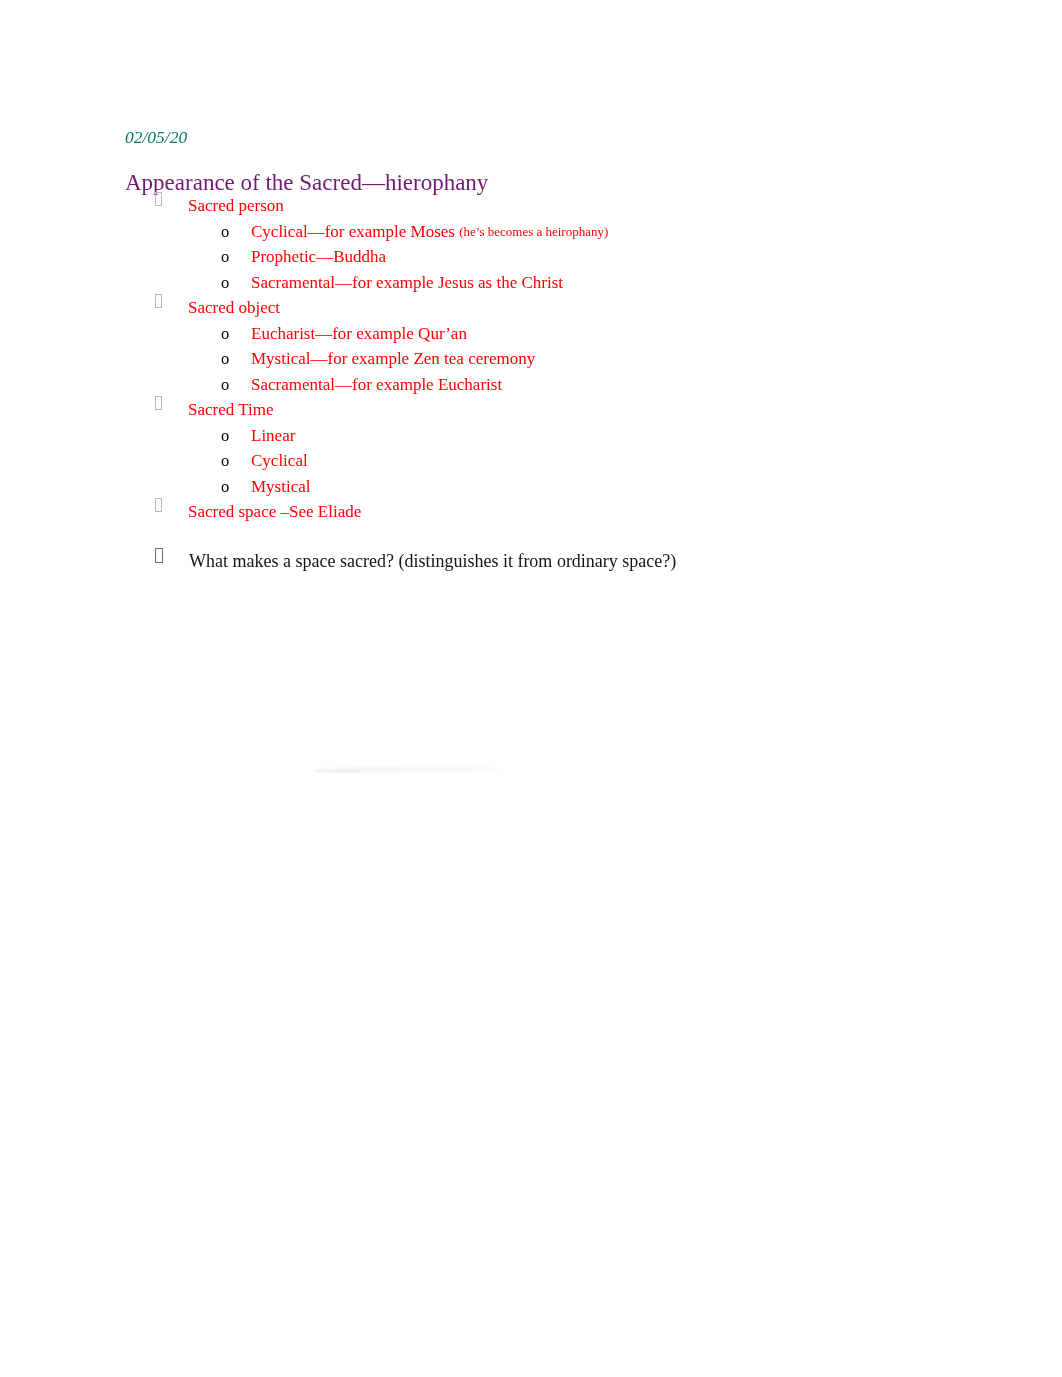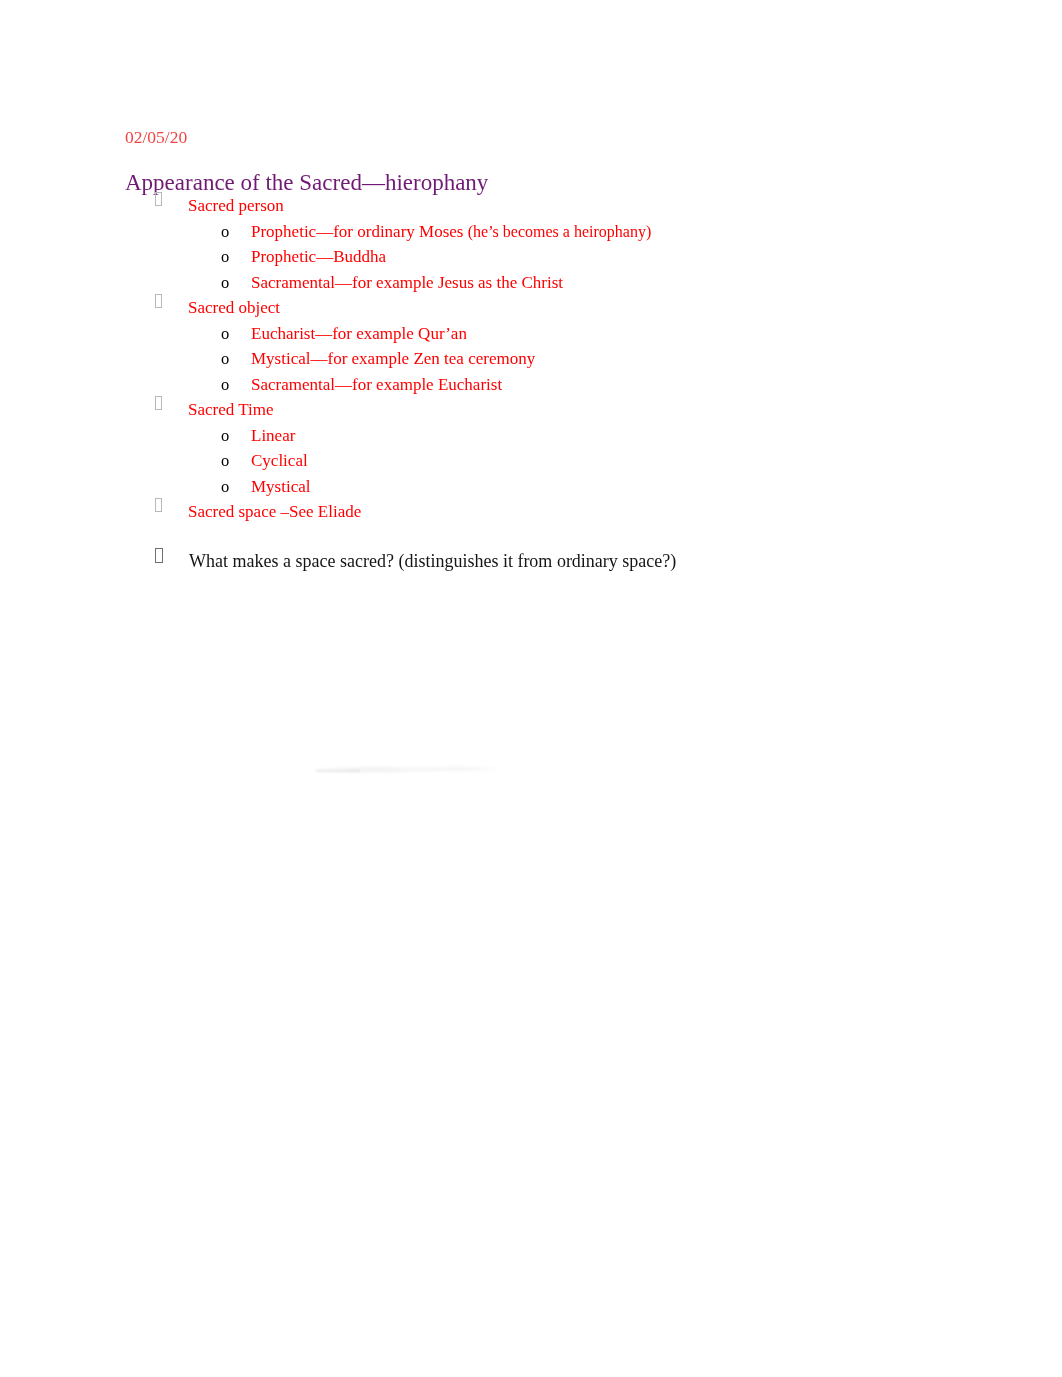--- a/index.html
+++ b/index.html
@@ -28,22 +28,23 @@
   .doc-body {
     position: absolute;
     left: 125px;
     top: 127px;
     width: 860px;
   }
 
   .date-line {
     font-size: 17.5px;
     line-height: 21px;
-    color: #ef4444;
+    color: #0f766e;
     white-space: pre;
+    font-style: italic;
   }
 
   .blank-line {
     height: 24px;
   }
 
   .title-line {
     font-size: 23px;
     line-height: 21px;
     color: #701a75;
@@ -109,21 +110,21 @@
     font-size: 17px;
   }
 
   .black-text {
     color: #151515;
     font-size: 18px;
   }
 
   
   .small-note {
-    font-size: 16px;
+    font-size: 13px;
   }
 
   
   .smudge {
     position: absolute;
     left: 300px;
     top: 762px;
     width: 200px;
     height: 14px;
     background:
@@ -158,21 +159,21 @@
 
     <div class="lvl1-row">
       <span class="tofu"></span>
       <span class="marker-gap-1"></span>
       <span class="red-text">Sacred person</span>
     </div>
 
     <div class="lvl2-row">
       <span class="omark">o</span>
       <span class="marker-gap-2"></span>
-      <span class="red-text">Prophetic—for ordinary Moses </span><span class="red-text small-note">(he’s becomes a heirophany)</span>
+      <span class="red-text">Cyclical—for example Moses </span><span class="red-text small-note">(he’s becomes a heirophany)</span>
     </div>
 
     <div class="lvl2-row">
       <span class="omark">o</span>
       <span class="marker-gap-2"></span>
       <span class="red-text">Prophetic—Buddha</span>
     </div>
 
     <div class="lvl2-row">
       <span class="omark">o</span>

